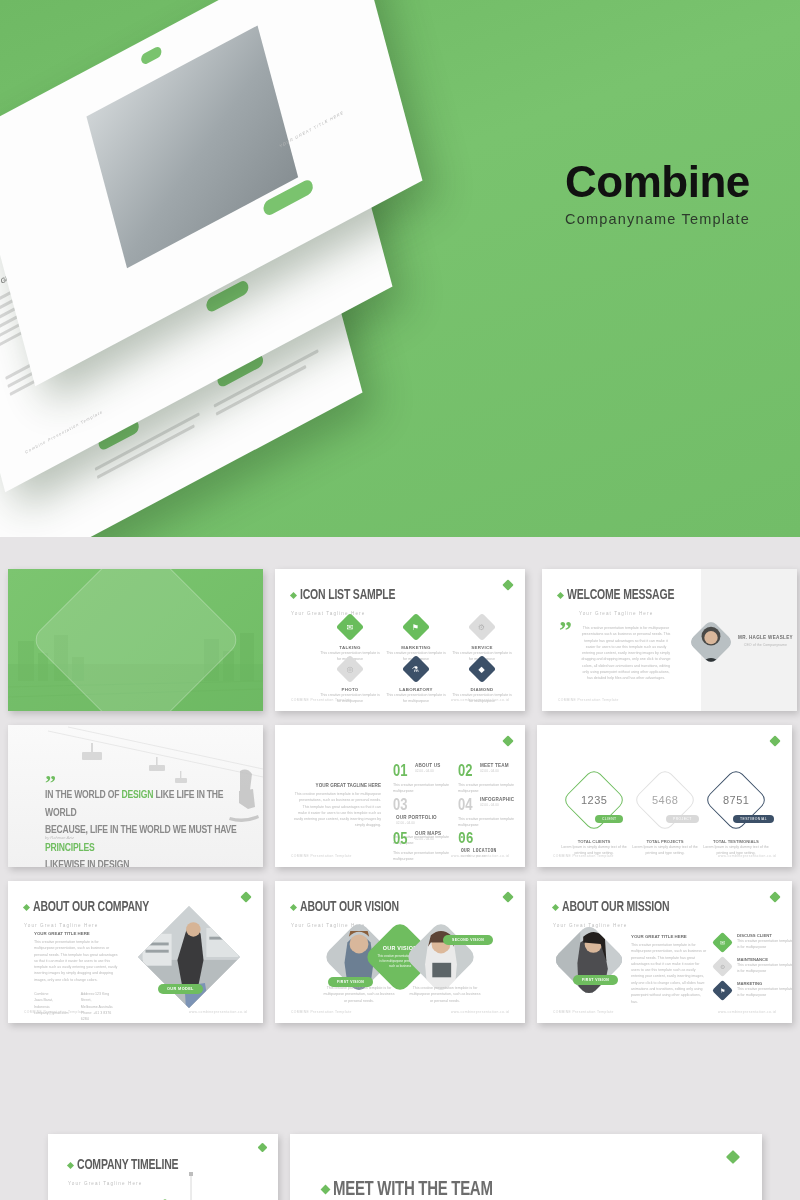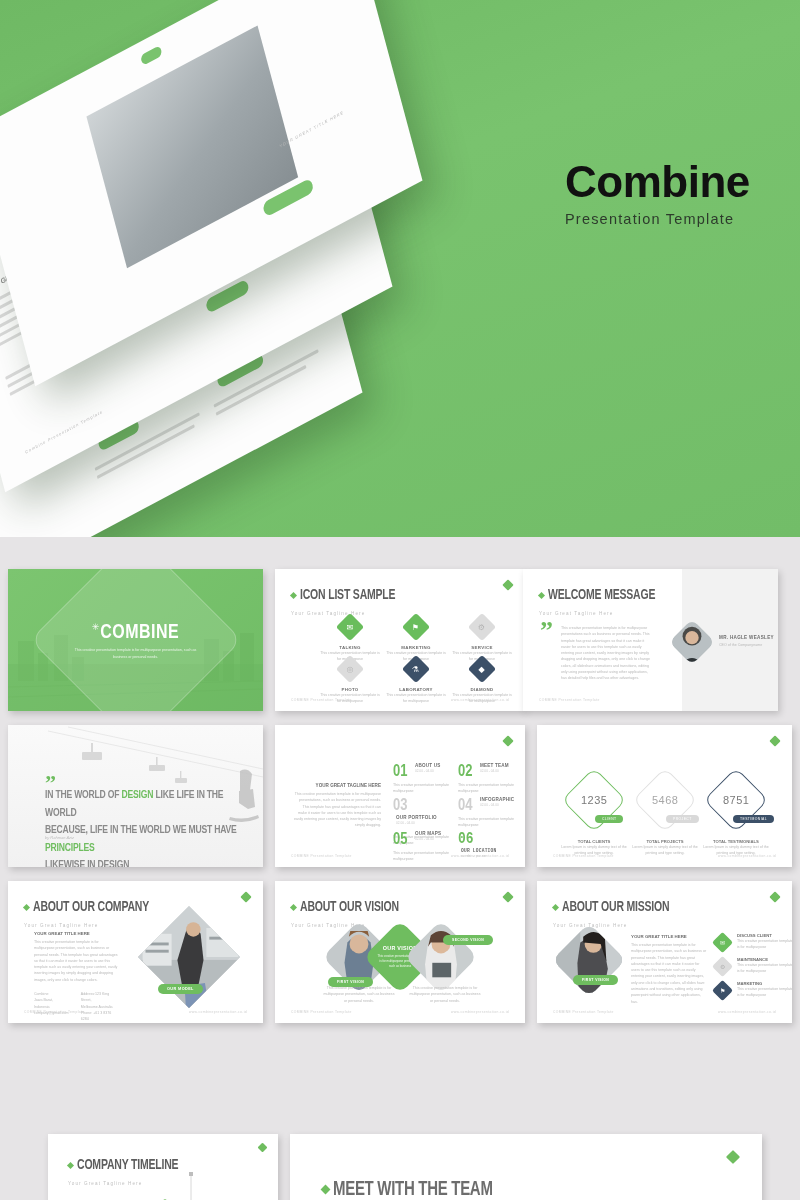--- a/index.html
+++ b/index.html
@@ -229,21 +229,21 @@
         <div class="mk-pill" style="left:188px;top:12px;width:22px;height:10px;"></div>
         <div class="mk-photo" style="left:120px;top:40px;width:190px;height:150px;"></div>
         <div class="mk-pill" style="left:268px;top:196px;width:54px;height:14px;"></div>
         <div class="mk-tag" style="left:300px;top:152px;font-size:4px;">YOUR GREAT TITLE HERE</div>
       </div>
     </div>
   </div>
 
   <div class="hero-title-wrap">
     <div class="hero-title">Combine</div>
-    <div class="hero-sub">Presentation Template</div>
+    <div class="hero-sub">Companyname Template</div>
   </div>
 </div>
 
 <div class="grid">
 
   <div class="slide cover" style="left:8px;top:32px;width:255px;height:142px;">
     <svg class="cover-city" viewBox="0 0 255 142" preserveAspectRatio="none">
       <rect x="0" y="95" width="255" height="47" fill="#5da553" opacity=".5"></rect>
       <g fill="#58a04e" opacity=".55">
         <rect x="10" y="72" width="16" height="40"></rect>
@@ -253,24 +253,20 @@
         <rect x="196" y="70" width="15" height="42"></rect>
           <rect x="215" y="82" width="11" height="30"></rect>
         <rect x="232" y="64" width="14" height="48"></rect>
       </g>
       <g stroke="#56a04c" stroke-width="1" opacity=".5" fill="none">
         <path d="M0 118 L255 112"></path>
           <path d="M0 128 L255 120"></path>
       </g>
     </svg>
     <div class="cover-dia"></div>
-    <div class="cover-txt">
-      <div><span class="cover-star">✳</span><span class="cover-name">COMBINE</span></div>
-      <div class="cover-desc" style="padding:0 62px;">This creative presentation template is for multipurpose presentation, such as business or personal needs.</div>
-    </div>
   </div>
 
   <div class="slide" style="left:275px;top:32px;width:250px;height:142px;">
     <div class="corner-dia"></div>
     <div class="sl-head">
       <div><span class="sl-bullet"></span><span class="sl-title">ICON LIST SAMPLE</span></div>
       <div class="sl-tag">Your Great Tagline Here</div>
     </div>
     <div class="il-item" style="left:44px;top:48px;">
       <div class="il-dia gr">
@@ -311,21 +307,21 @@
       <div class="il-dia nv">
           <span>◆</span>
         </div>
       <div class="il-name">DIAMOND</div>
       <div class="tinyc">This creative presentation template is for multipurpose</div>
     </div>
     <div class="foot-l">COMBINE Presentation Template</div>
     <div class="foot-r">www.combinepresentation.co.id</div>
   </div>
 
-  <div class="slide" style="left:523px;top:32px;width:255px;height:142px;">
+  <div class="slide" style="left:542px;top:32px;width:255px;height:142px;text-align:center;">
     <div class="wm-right"></div>
     <div class="sl-head">
       <div><span class="sl-bullet"></span><span class="sl-title">WELCOME MESSAGE</span></div>
       <div class="sl-tag">Your Great Tagline Here</div>
     </div>
     <div class="quote-mark" style="position:absolute;left:17px;top:52px;">”</div>
     <div class="tiny" style="position:absolute;left:38px;top:56px;width:92px;">This creative presentation template is for multipurpose presentations such as business or personal needs. This template has great advantages so that it can make it easier for users to use this template such as easily entering your content, easily inserting images by simply dragging and dropping images, only one click to change colors, all slideshare animations and transitions, editing only using powerpoint without using other applications, has detailed help files and has other advantages.</div>
     <div class="diamond-photo" style="position:absolute;left:153px;top:57px;width:32px;height:32px;border-radius:7px;">
       <svg viewBox="0 0 32 32" style="transform:rotate(-45deg) scale(1.45);">
         <rect width="32" height="32" fill="#b9c0c3"></rect>

